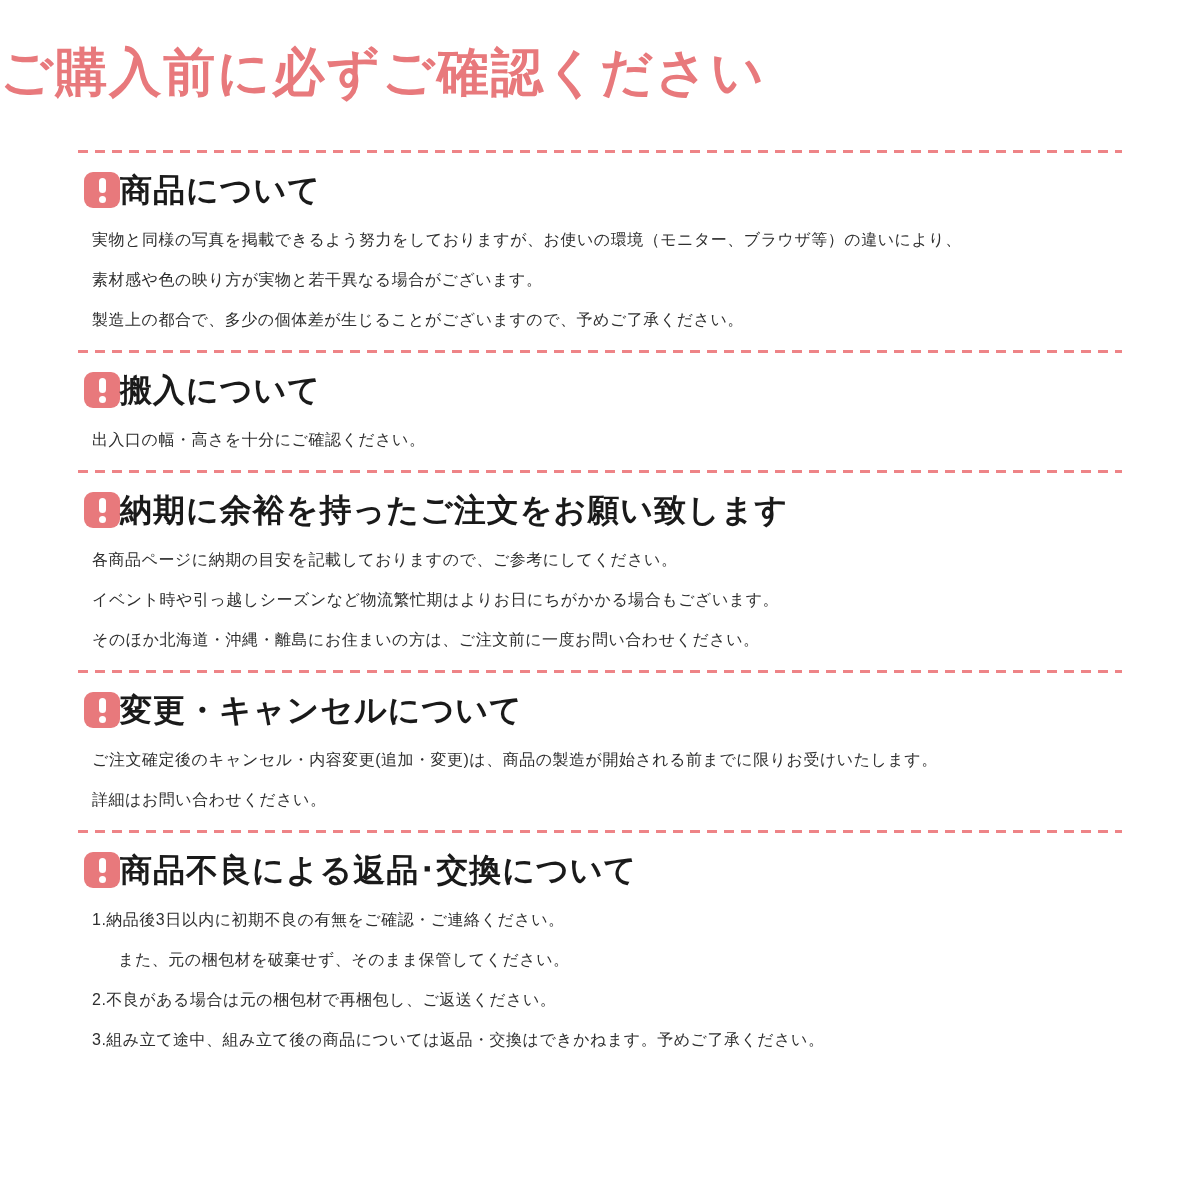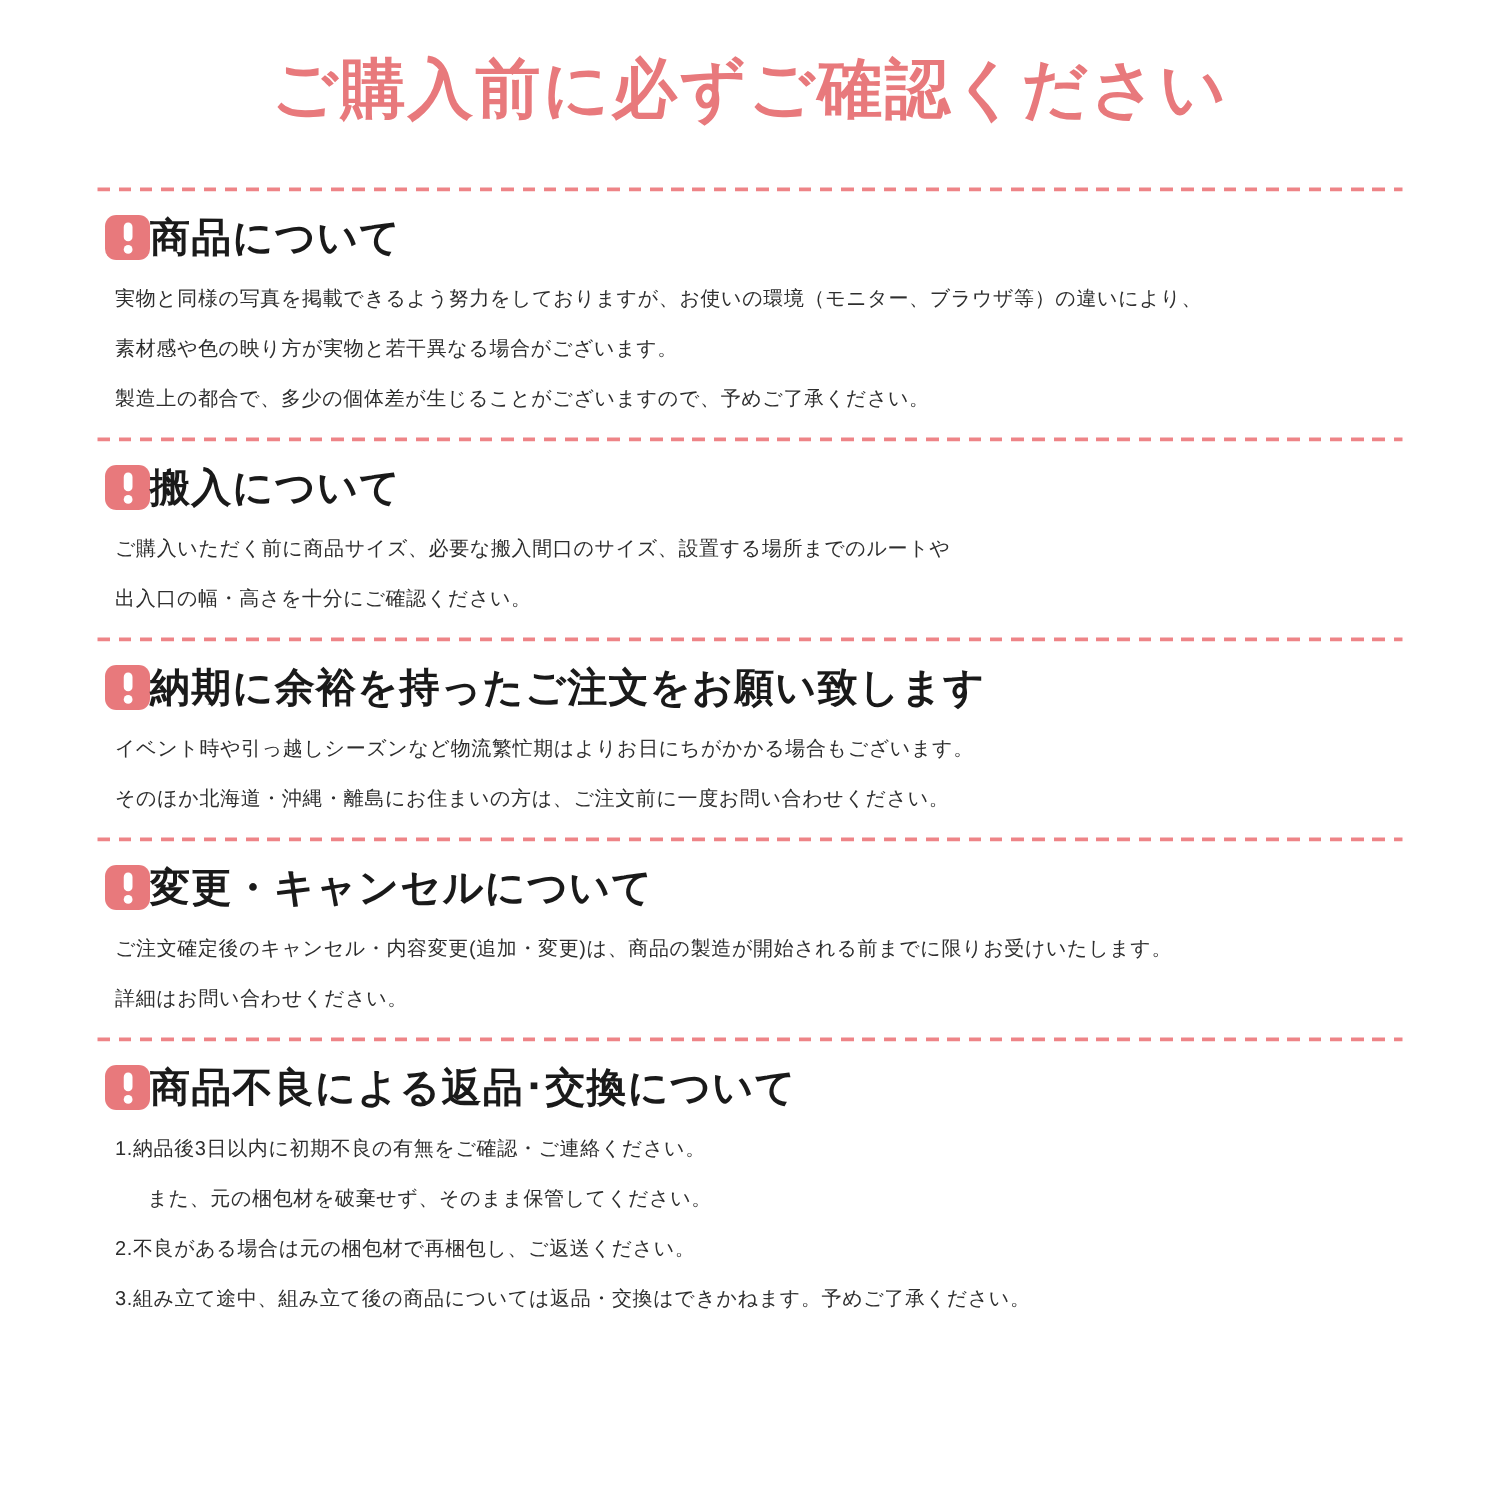--- a/index.html
+++ b/index.html
@@ -16,21 +16,21 @@
     overflow: hidden;
     font-family: "Liberation Sans", "DejaVu Sans", sans-serif;
   }
   .page {
     width: 1200px;
     height: 1200px;
     background: #ffffff;
   }
   .page-title {
     margin-top: 40px;
-    text-align: center;
+    text-align: left;
     font-size: 52px;
     line-height: 64px;
     font-weight: 800;
     letter-spacing: 2px;
     color: var(--accent);
   }
   .dash {
     height: 3px;
     margin: 0 78px;
     margin-top: 46px;
@@ -112,35 +112,35 @@
 
   <div class="section">
     <div class="section-header">
       <span class="excl-icon">
           <span class="excl-bar"></span>
           <span class="excl-dot"></span>
         </span>
       <span class="section-heading">搬入について</span>
     </div>
     <div class="section-body">
-      <div class="body-line">ご購入いただく前に商品サイズ、必要な搬入間口のサイズ、設置する場所までのルートや</div>
       <div class="body-line">出入口の幅・高さを十分にご確認ください。</div>
     </div>
     <div class="dash"></div>
   </div>
 
   <div class="section">
     <div class="section-header">
       <span class="excl-icon">
           <span class="excl-bar"></span>
           <span class="excl-dot"></span>
         </span>
       <span class="section-heading">納期に余裕を持ったご注文をお願い致します</span>
     </div>
     <div class="section-body">
+      <div class="body-line">各商品ページに納期の目安を記載しておりますので、ご参考にしてください。</div>
       <div class="body-line">イベント時や引っ越しシーズンなど物流繁忙期はよりお日にちがかかる場合もございます。</div>
       <div class="body-line">そのほか北海道・沖縄・離島にお住まいの方は、ご注文前に一度お問い合わせください。</div>
     </div>
     <div class="dash"></div>
   </div>
 
   <div class="section">
     <div class="section-header">
       <span class="excl-icon">
           <span class="excl-bar"></span>

